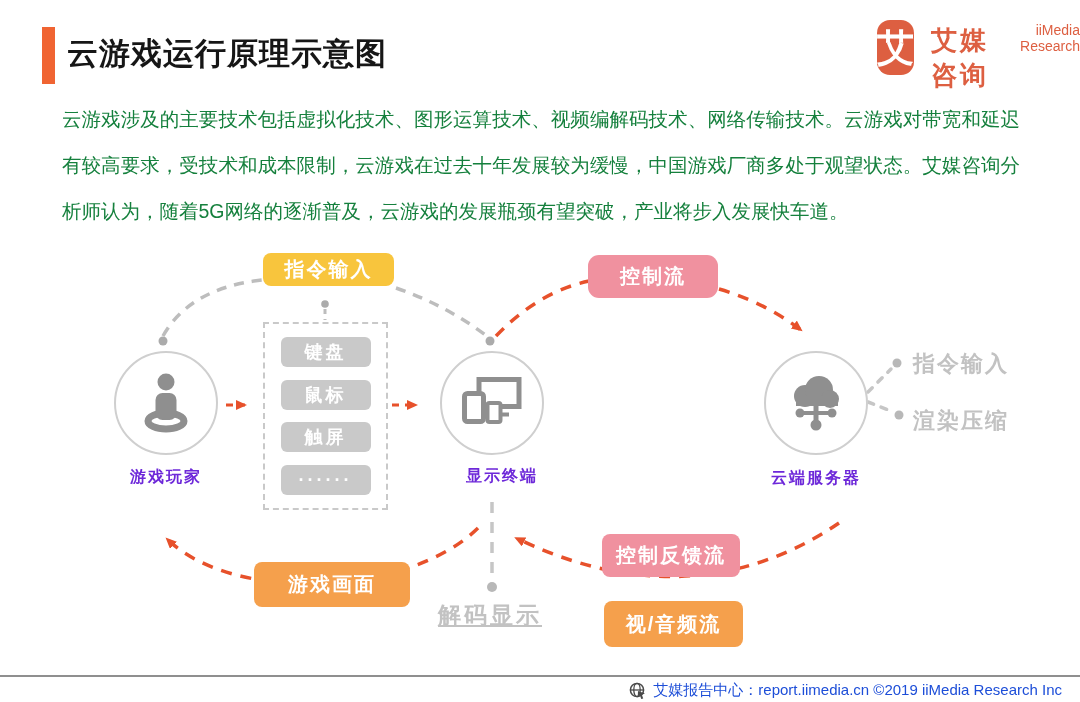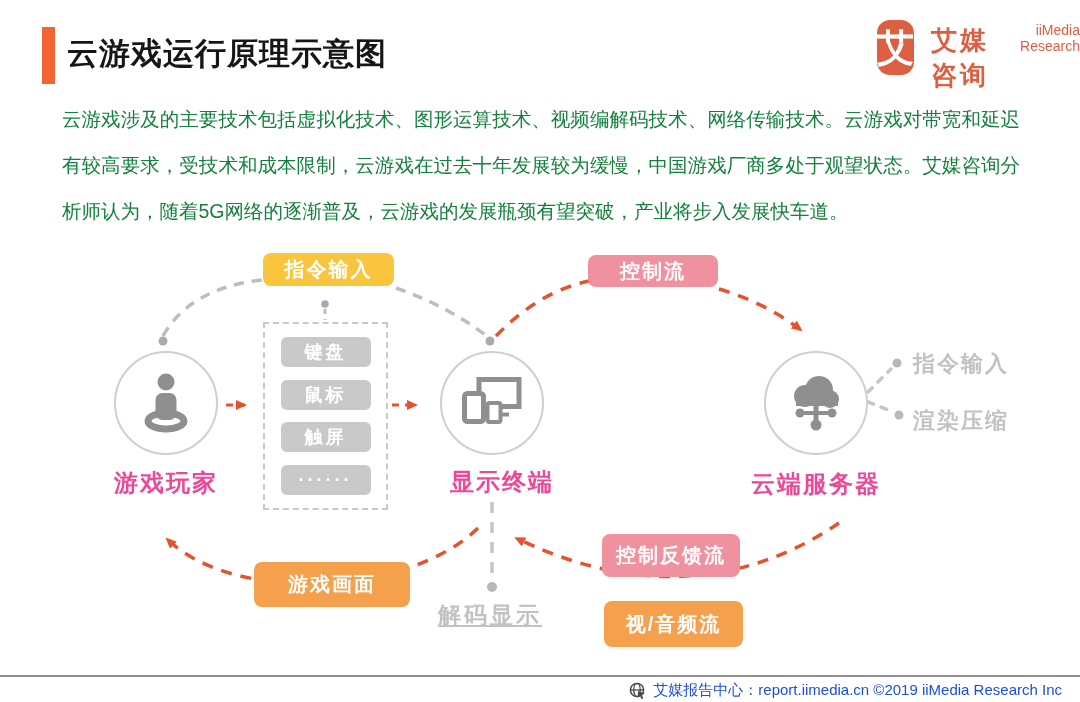--- a/index.html
+++ b/index.html
@@ -17,31 +17,31 @@
 
   
   .intro{position:absolute;left:62px;top:96px;width:958px;font-size:19.5px;line-height:46px;color:#15803d;text-align:justify;}
 
   
   .flow-layer{position:absolute;left:0;top:0;z-index:1;}
 
   
   .badge{position:absolute;color:#fff;font-weight:bold;font-size:20px;letter-spacing:2px;border-radius:8px;display:flex;align-items:center;justify-content:center;z-index:3;}
   .b-input{left:263px;top:253px;width:131px;height:33px;background:#F8C53D;}
-  .b-control{left:588px;top:255px;width:130px;height:32px;background:#F0919F;}
+  .b-control{left:588px;top:255px;width:130px;height:43px;background:#F0919F;border-radius:11px;}
   .b-frame{left:254px;top:562px;width:156px;height:45px;background:#F5A04C;}
   .b-feedback{left:602px;top:534px;width:138px;height:43px;background:#F0919F;}
   .b-stream{left:604px;top:601px;width:139px;height:46px;background:#F5A04C;}
 
   
   .node-circle{position:absolute;width:104px;height:104px;border-radius:50%;border:2px solid #CFCFCF;background:#fff;display:flex;align-items:center;justify-content:center;z-index:2;box-sizing:border-box;}
   .c-player{left:114px;top:351px;}
   .c-terminal{left:440px;top:351px;}
   .c-server{left:764px;top:351px;}
-  .node-label{position:absolute;font-size:24px;font-weight:bold;color:#ec4899;letter-spacing:2px;text-align:center;z-index:2;}
+  .node-label{position:absolute;font-size:16px;font-weight:bold;color:#6d28d9;letter-spacing:2px;text-align:center;z-index:2;}
   .l-player{left:96px;top:467px;width:140px;}
   .l-terminal{left:432px;top:466px;width:140px;}
   .l-server{left:731px;top:468px;width:170px;}
 
   
   .devices-box{position:absolute;left:263px;top:322px;width:125px;height:188px;border:2px dashed #C9C9C9;box-sizing:border-box;display:flex;flex-direction:column;align-items:center;justify-content:space-evenly;z-index:2;}
   .device-chip{width:90px;height:30px;background:#C9C9C9;border-radius:6px;color:#fff;font-weight:bold;font-size:18px;letter-spacing:3px;display:flex;align-items:center;justify-content:center;}
 
   
   .gray-note{position:absolute;color:#C2C2C2;font-weight:bold;z-index:2;}

